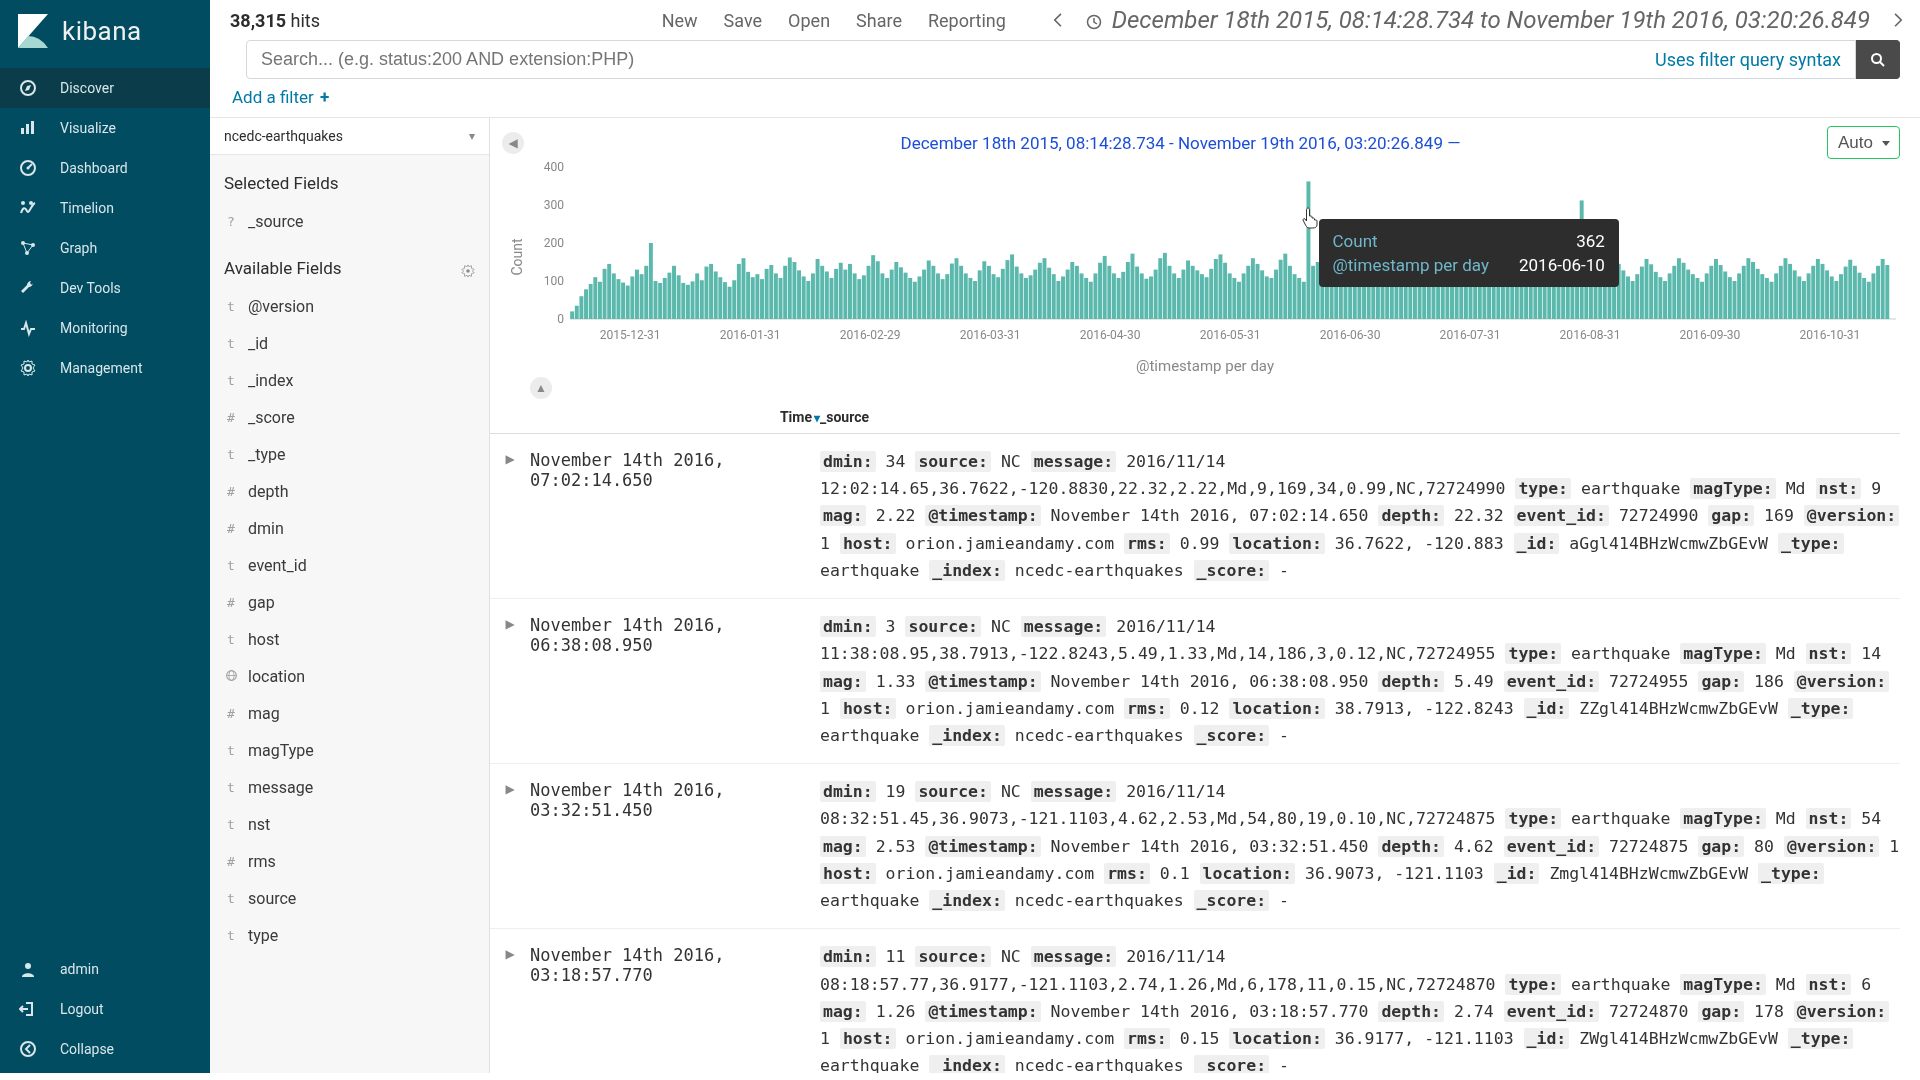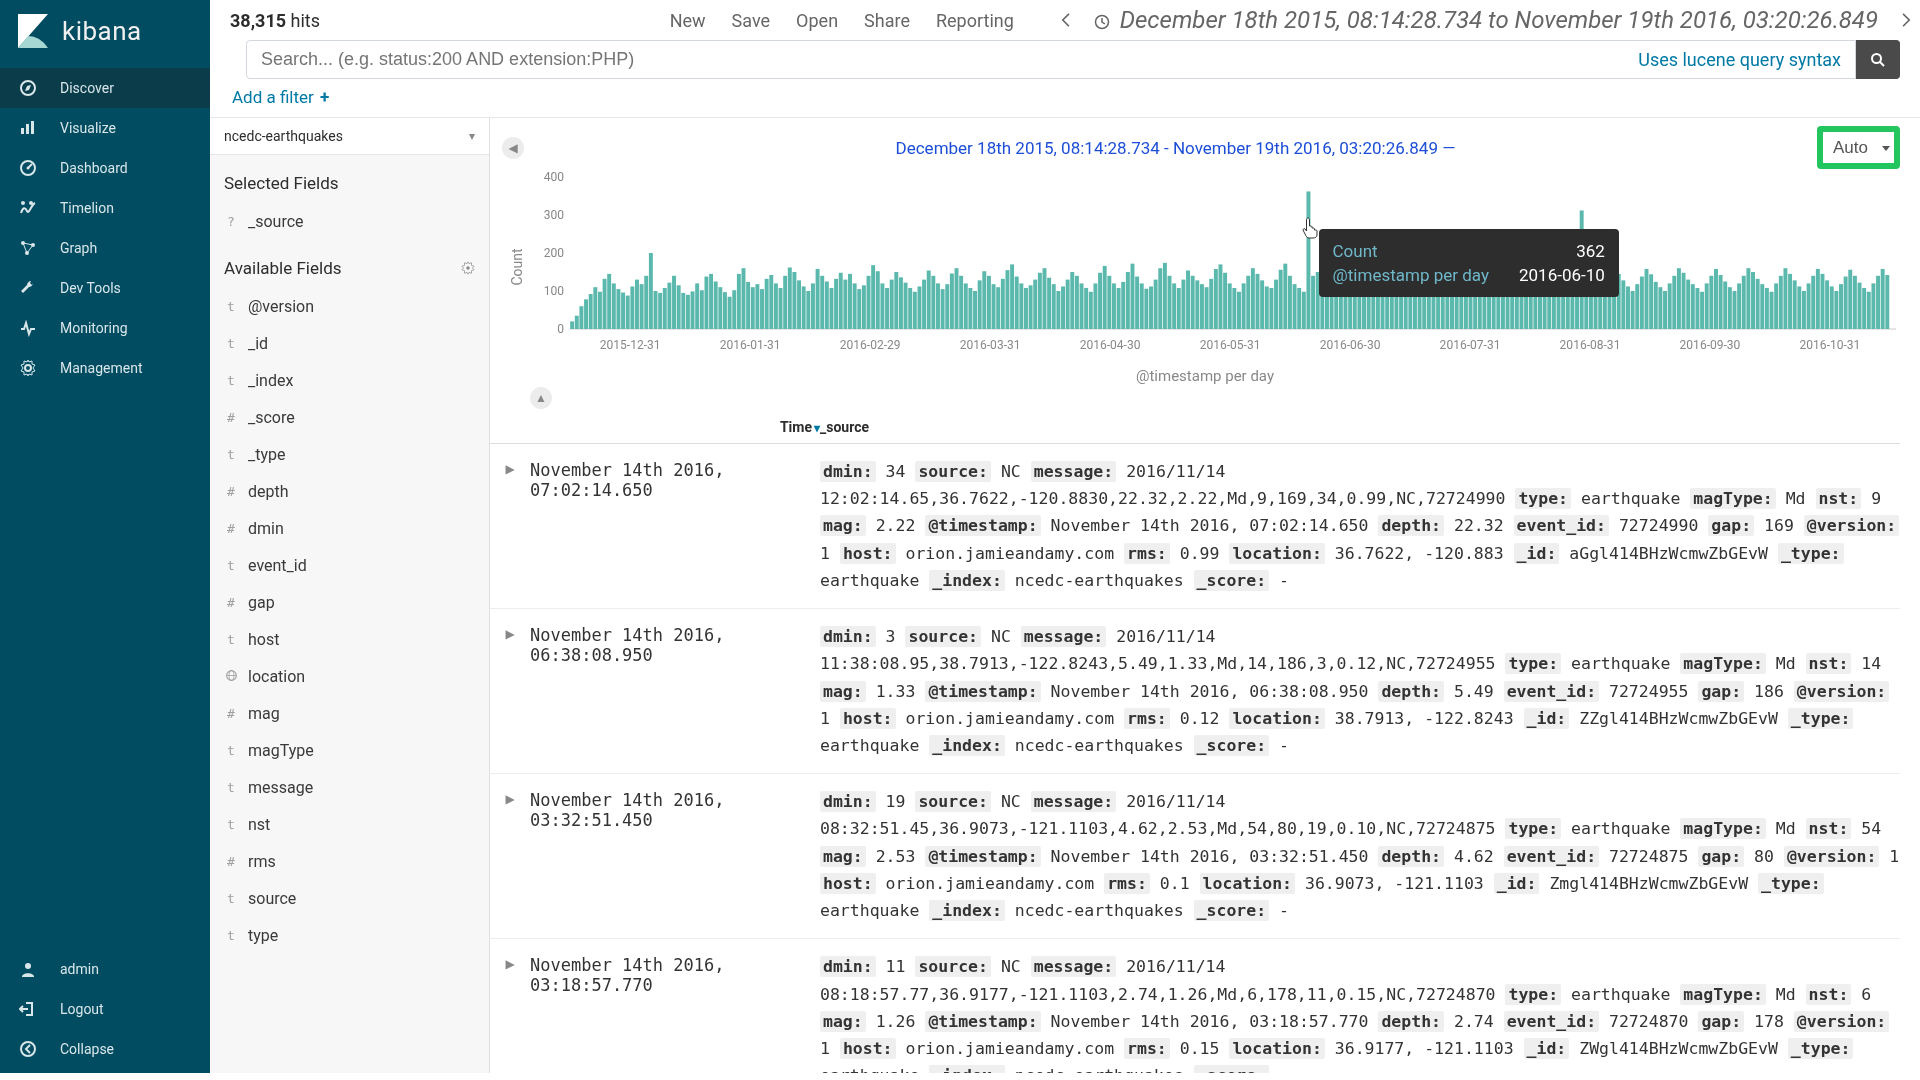--- a/index.html
+++ b/index.html
@@ -10,21 +10,21 @@
 .logo-row .logo { width: 30px; height: 34px; }
 .logo-row .brand { font-size: 26px; font-weight: 400; color: #f0f0f0; letter-spacing: 0.5px; }
 .nav { display: flex; flex-direction: column; }
 .nav-item { display: flex; align-items: center; gap: 22px; padding: 11px 18px; color: #d9e6ea; cursor: pointer; }
 .nav-item.active { background: #0a3c4a; }
 .nav-item .icon { width: 20px; display: flex; justify-content: center; align-items: center; }
 .nav-item svg { width: 18px; height: 18px; fill: #d9e6ea; }
 .nav-bottom { margin-top: auto; padding-bottom: 4px; }
 
 .main { flex: 1; display: flex; flex-direction: column; overflow: hidden; }
-.topbar { display: flex; align-items: center; padding: 6px 4px 2px 20px; gap: 20px; border-bottom: 0; font-size: 18px; }
+.topbar { display: flex; align-items: center; padding: 6px 12px 2px 20px; gap: 20px; border-bottom: 0; font-size: 18px; }
 .hits { color: #2d2d2d; }
 .hits b { font-weight: 700; }
 .topbar .spacer { flex: 1; }
 .top-link { color: #666; font-size: 18px; cursor: pointer; padding: 2px 4px; }
 .chev { width: 18px; height: 18px; display: flex; align-items: center; justify-content: center; cursor: pointer; }
 .clock-icon { display: inline-flex; vertical-align: -2px; margin-right: 4px; }
 .time-range { color: #666; font-size: 24px; cursor: pointer; font-style: italic; }
 
 .searchbar-row { display: flex; align-items: stretch; padding: 4px 20px 0 20px; gap: 0; margin-left: 16px; }
 .searchbar { flex: 1; border: 1px solid #d3d8de; border-radius: 4px 0 0 4px; padding: 8px 14px; font-size: 18px; color: #8c8c8c; display: flex; align-items: center; justify-content: space-between; }
@@ -34,32 +34,32 @@
 .search-btn svg { width: 16px; height: 16px; fill: #fff; }
 
 .filter-row { padding: 8px 22px 10px 22px; border-bottom: 1px solid #e6e6e6; }
 .add-filter { color: #0079a5; cursor: pointer; font-size: 17px; }
 .plus { color: #0079a5; font-weight: 700; margin-left: 2px; }
 
 .body { flex: 1; display: flex; overflow: hidden; }
 .fields-panel { width: 280px; background: #f7f7f7; border-right: 1px solid #e0e0e0; overflow-y: auto; }
 .index-select { display: flex; align-items: center; justify-content: space-between; padding: 10px 14px; border-bottom: 1px solid #e6e6e6; cursor: pointer; background: #fff; }
 .index-select .caret { color: #888; font-size: 12px; }
-.section-title { padding: 18px 14px 10px 14px; font-size: 17px; color: #2d2d2d; display: flex; justify-content: space-between; align-items: center; }
+.section-title { padding: 18px 14px 10px 14px; font-size: 17px; color: #2d2d2d; display: flex; justify-content: space-between; align-items: flex-end; }
 .gear-mini { width: 14px; height: 14px; }
 .field-item { display: flex; align-items: center; gap: 10px; padding: 9px 14px; font-size: 16px; color: #555; cursor: pointer; }
 .field-item .ft { width: 14px; text-align: center; color: #a0a0a0; font-family: ui-monospace, "SF Mono", Menlo, Consolas, monospace; font-size: 13px; }
 .field-item .fname { color: #3a3a3a; }
 
 .content { flex: 1; display: flex; flex-direction: column; overflow: hidden; }
 .collapse-circle { width: 22px; height: 22px; border-radius: 50%; background: #ececec; display: flex; align-items: center; justify-content: center; color: #888; font-size: 12px; cursor: pointer; }
 .chart-header { display: flex; align-items: center; gap: 10px; padding: 8px 20px 0 12px; }
 .chart-header .collapse-circle { margin-right: 10px; }
 .time-caption { flex: 1; text-align: center; color: #1d4ed8; font-size: 17px; }
-.interval-select { border: 6px solid #22c55e; border-radius: 4px; padding: 6px 26px 6px 10px; font-size: 17px; color: #555; background: #fff; appearance: none; position: relative; }
+.interval-select { border: 1px solid #22c55e; border-radius: 4px; padding: 6px 26px 6px 10px; font-size: 17px; color: #555; background: #fff; appearance: none; position: relative; }
 .interval-wrap { position: relative; }
 .interval-wrap::after { content: ""; position: absolute; right: 10px; top: 50%; transform: translateY(-50%); width: 0; height: 0; border-left: 4px solid transparent; border-right: 4px solid transparent; border-top: 5px solid #555; border-bottom: 5px solid transparent; margin-top: 3px; }
 
 .chart-zone { position: relative; padding: 0 24px 6px 40px; }
 .yaxis-label { position: absolute; left: 8px; top: 50%; transform: translateY(-50%) rotate(-90deg); transform-origin: center; color: #888; font-size: 14px; }
 .chart-svg { width: 100%; height: 190px; display: block; }
 .xaxis-label { text-align: center; color: #888; font-size: 15px; padding-top: 2px; }
 .chart-collapse-down { padding: 2px 0 0 40px; }
 
 .tooltip { position: absolute; background: #2d2d2d; color: #fff; border-radius: 4px; padding: 10px 14px; font-size: 17px; min-width: 250px; }
@@ -228,21 +228,21 @@
       <span class="chev">
           <svg viewBox="0 0 16 16">
             <path fill="#666" d="M5 2 L11 8 L5 14 L4 13 L9 8 L4 3 Z"></path>
           </svg>
         </span>
     </div>
 
     <div class="searchbar-row">
       <div class="searchbar">
         <input type="text" placeholder="Search... (e.g. status:200 AND extension:PHP)" style="">
-        <span class="lucene">Uses lucene query syntax</span>
+        <span class="lucene">Uses filter query syntax</span>
       </div>
       <div class="search-btn">
         <svg viewBox="0 0 16 16">
             <circle cx="6.5" cy="6.5" r="4.5" fill="none" stroke="#fff" stroke-width="2"></circle>
             <path d="M10 10 L14 14" stroke="#fff" stroke-width="2"></path>
           </svg>
       </div>
     </div>
 
     <div class="filter-row">

